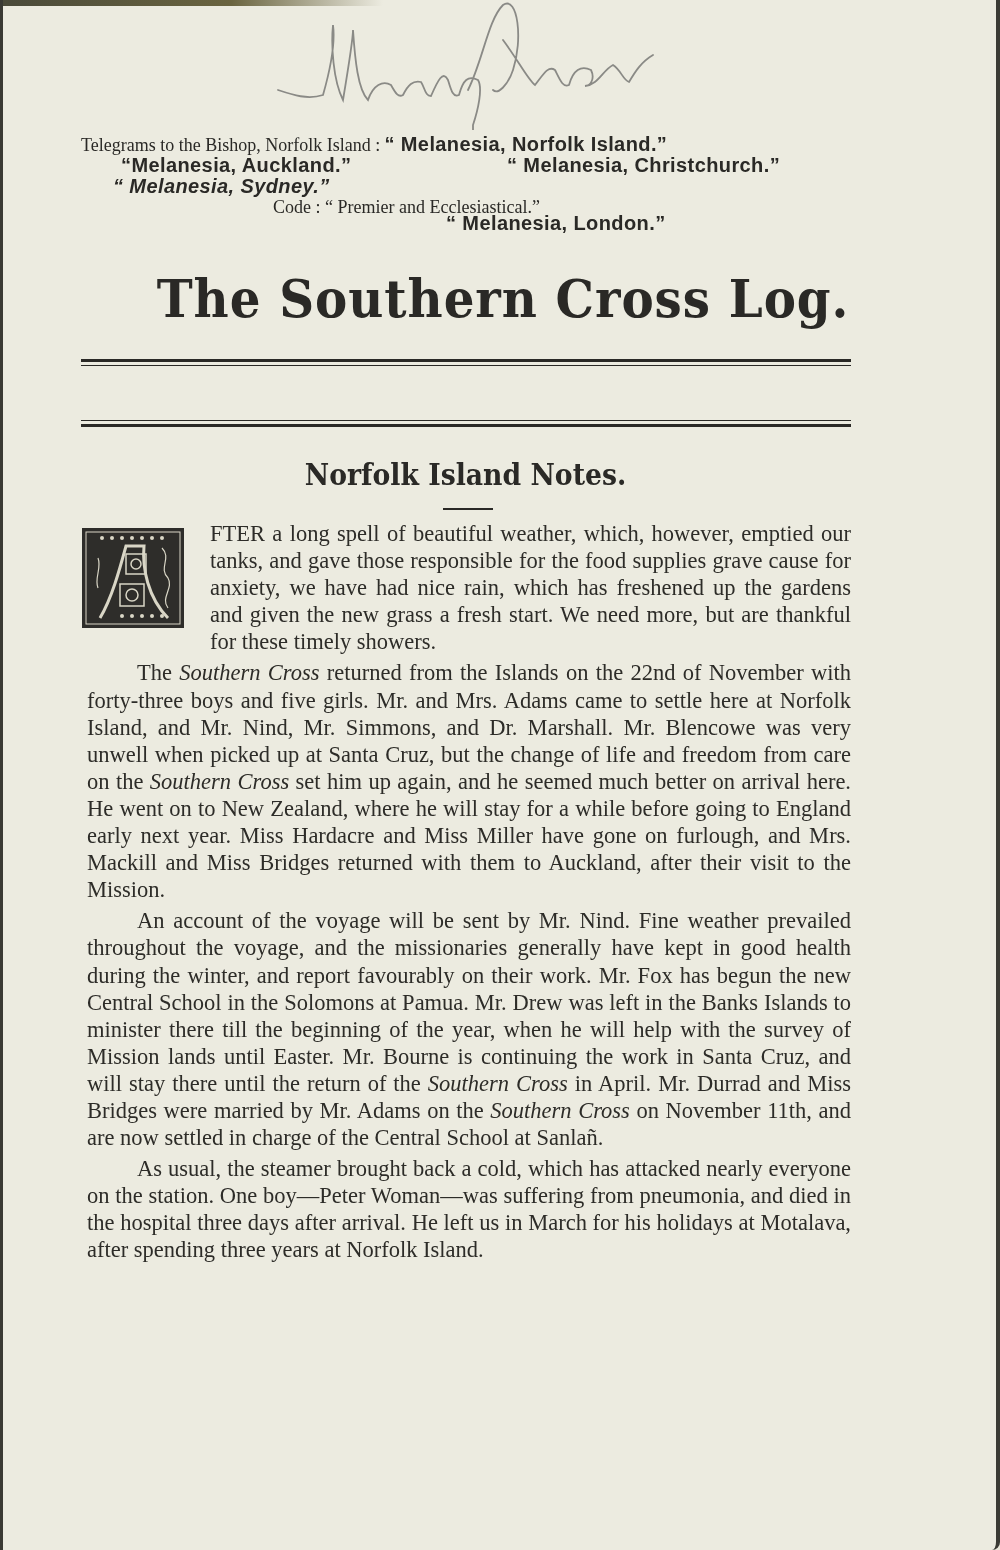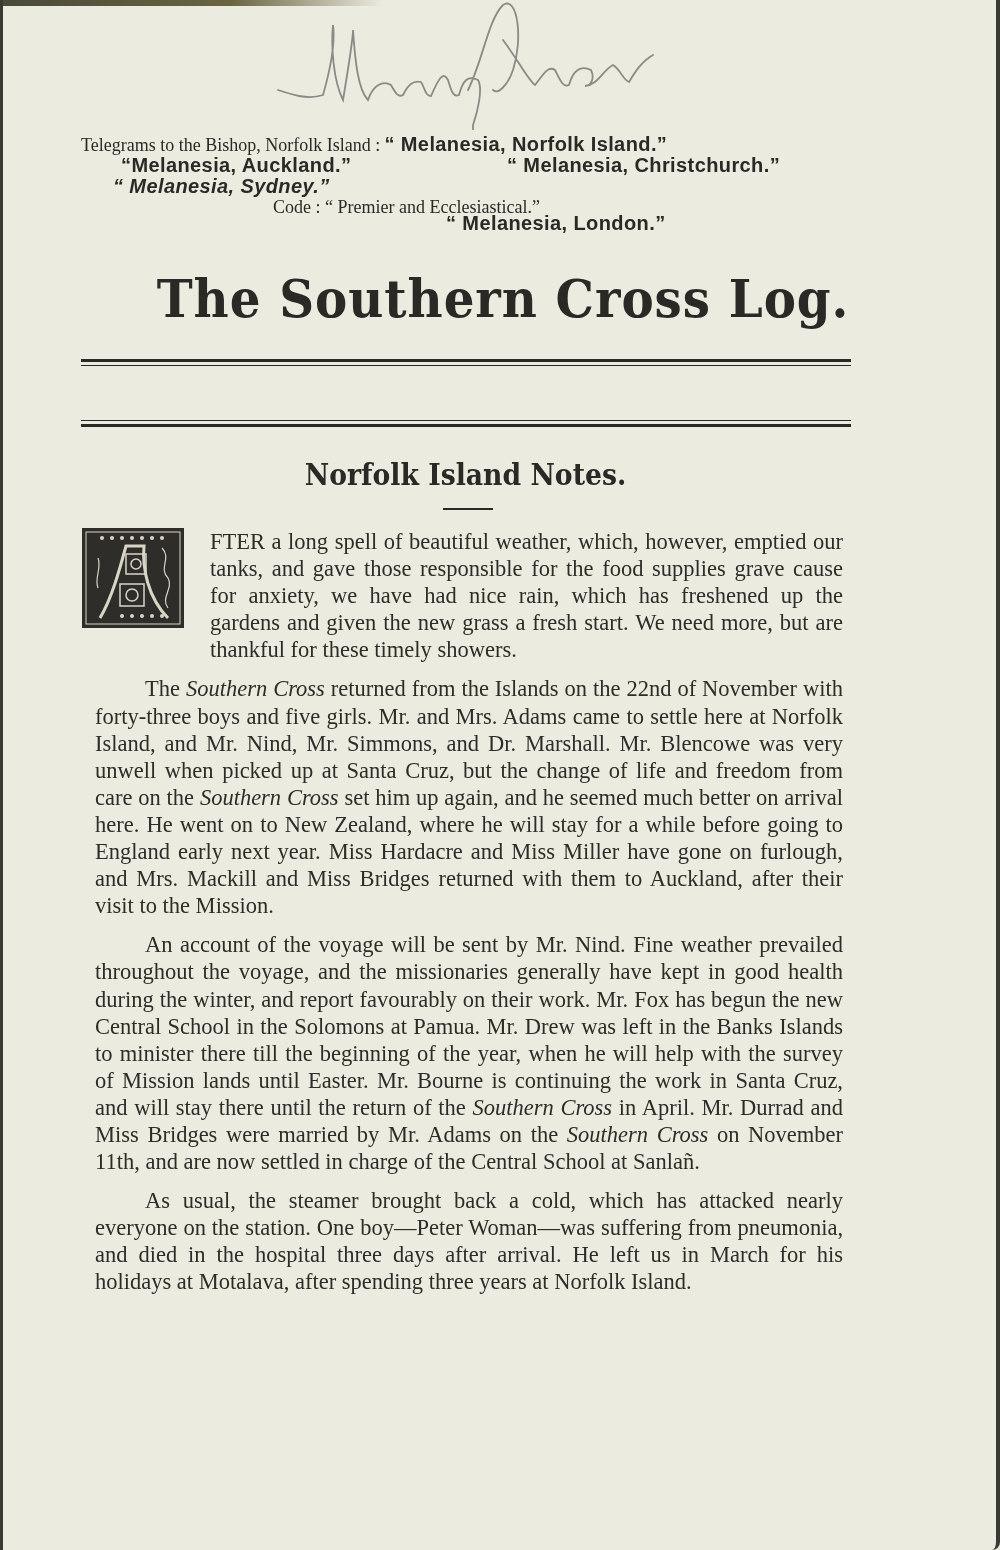--- a/index.html
+++ b/index.html
@@ -57,21 +57,21 @@
     position: absolute; left: 79px; top: 528px; width: 102px; height: 100px;
     background: #2e2d2a; box-sizing: border-box;
   }
   .drop-cap svg { width: 100%; height: 100%; }
 
   .body-text {
     position: absolute; left: 80px; top: 516px; width: 772px;
     font-size: 22.5px; line-height: 27.1px; color: #2d2c28;
     text-align: justify;
   }
-  .body-text p { margin: 12px; text-indent: 50px; }
+  .body-text p { margin: 4px; text-indent: 50px; }
   .body-text p.first { text-indent: 0; }
   .first-float { float: left; width: 127px; height: 136px; }
   .body-text em { }
 </style>
 </head>
 <body>
 
 <div class="page">
   <div class="top-edge"></div>
 

